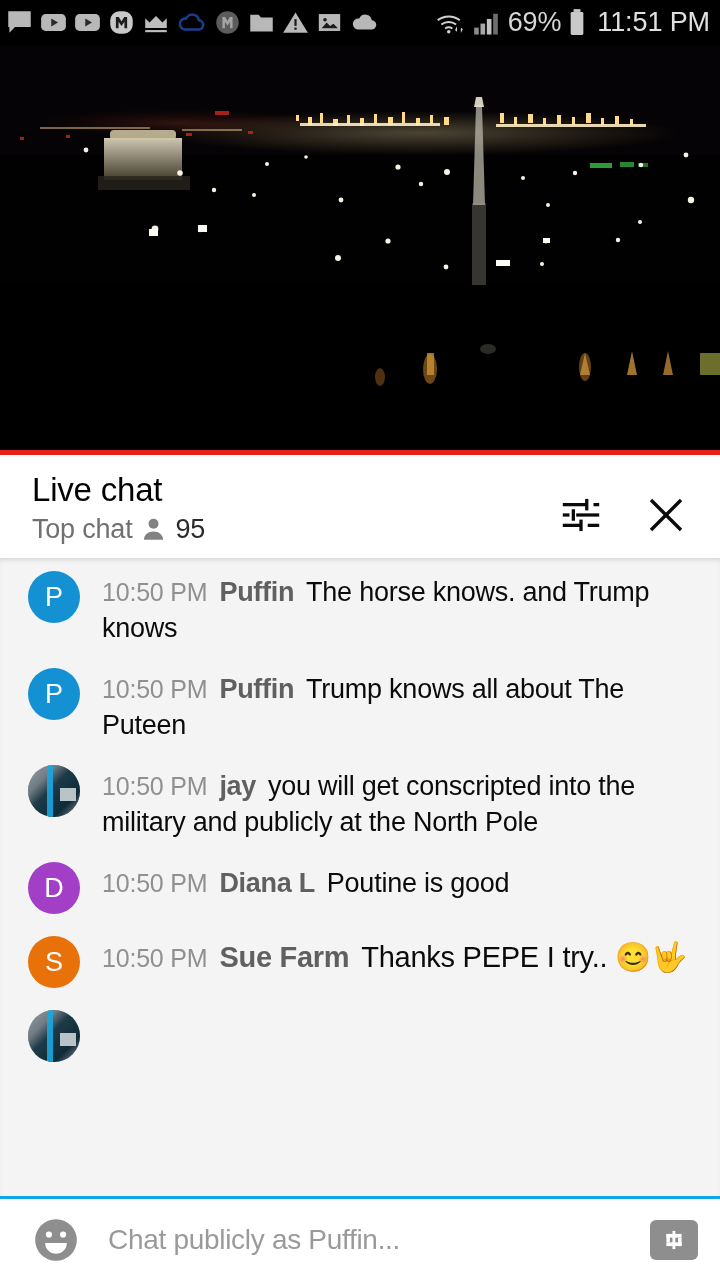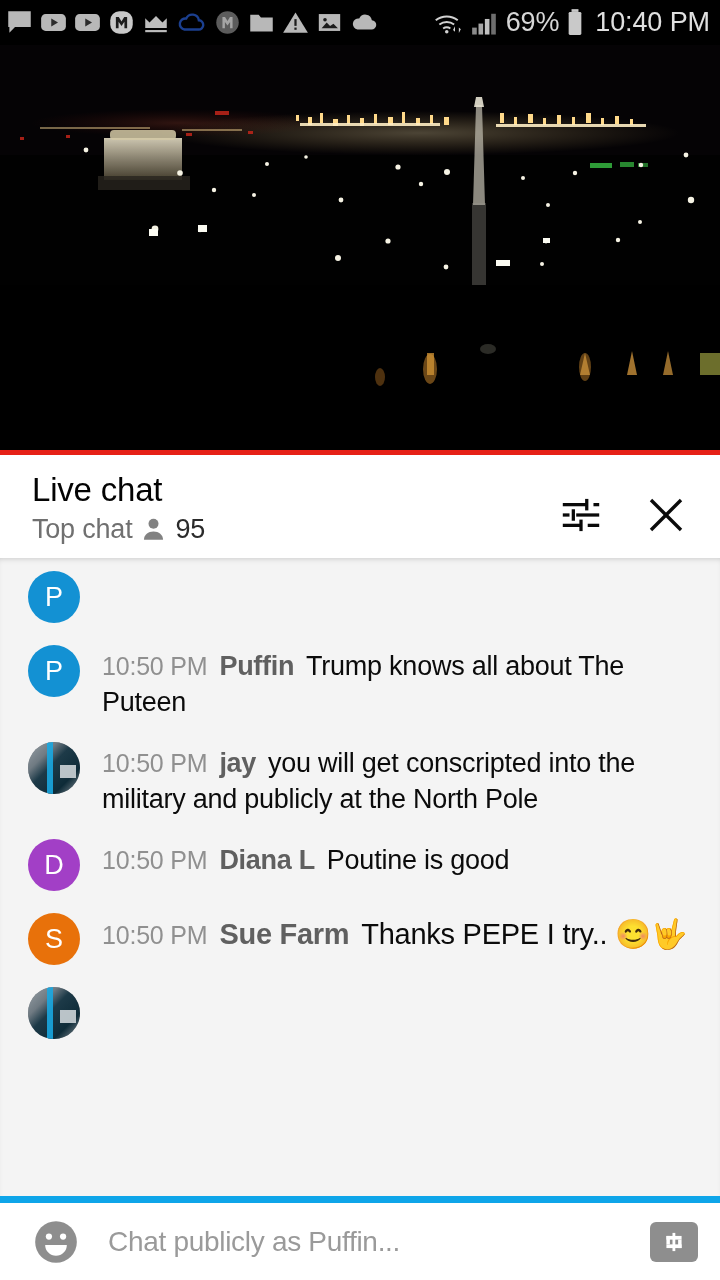--- a/index.html
+++ b/index.html
@@ -213,21 +213,21 @@
 
   
   .input-bar {
     position: absolute;
     left: 0; bottom: 0;
     width: 720px; height: 84px;
     background: #ffffff;
     display: flex;
     align-items: center;
     padding: 0 22px 0 30px;
-    border-top: 7px solid #0ea5e9;
+    border-top: 3px solid #0ea5e9;
   }
   .emoji-btn {
     width: 52px; height: 52px;
     flex: 0 0 52px;
     background: none;
     border: none;
     padding: 0;
     cursor: pointer;
     display: flex;
     align-items: center;
@@ -334,21 +334,21 @@
         <rect x="1" y="16" width="4" height="6" fill="#8a8a8a"></rect>
         <rect x="6.5" y="12.5" width="4" height="9.5" fill="#a8a8a8"></rect>
         <rect x="12" y="8.5" width="4" height="13.5" fill="#c2c2c2"></rect>
         <rect x="17.5" y="4" width="4" height="18" fill="#6e6e6e"></rect>
       </svg>
       <span class="sb-pct">69%</span>
       <svg class="sb-ico" width="22" height="30" viewBox="0 0 16 26">
         <rect x="5" y="1" width="6" height="2.4" fill="#c9c9c9"></rect>
         <rect x="2.5" y="3.4" width="11" height="20" rx="1.2" fill="#c9c9c9"></rect>
       </svg>
-      <span class="sb-clock">10:40 PM</span>
+      <span class="sb-clock">11:51 PM</span>
     </div>
   </div>
 
   <div class="video">
     <svg width="720" height="405" viewBox="0 0 720 405">
       <defs>
         <radialGradient id="glowA" cx="50%" cy="50%" r="50%">
           <stop offset="0%" stop-color="#ffe9b0" stop-opacity="0.95"></stop>
           <stop offset="100%" stop-color="#ffd27a" stop-opacity="0"></stop>
         </radialGradient>
@@ -515,20 +515,23 @@
         </svg>
       </button>
     </div>
   </div>
 
   <div class="chat-list">
 
 
     <div class="msg">
       <div class="avatar" style="background:#1391d3">P</div>
+      <div class="msg-body">
+        <span class="m-time">10:50 PM</span><span class="m-author">Puffin</span><span class="m-text">The horse knows. and Trump knows</span>
+      </div>
     </div>
 
     <div class="msg">
       <div class="avatar" style="background:#1391d3">P</div>
       <div class="msg-body">
         <span class="m-time">10:50 PM</span><span class="m-author">Puffin</span><span class="m-text">Trump knows all about The Puteen</span>
       </div>
     </div>
 
     <div class="msg">

